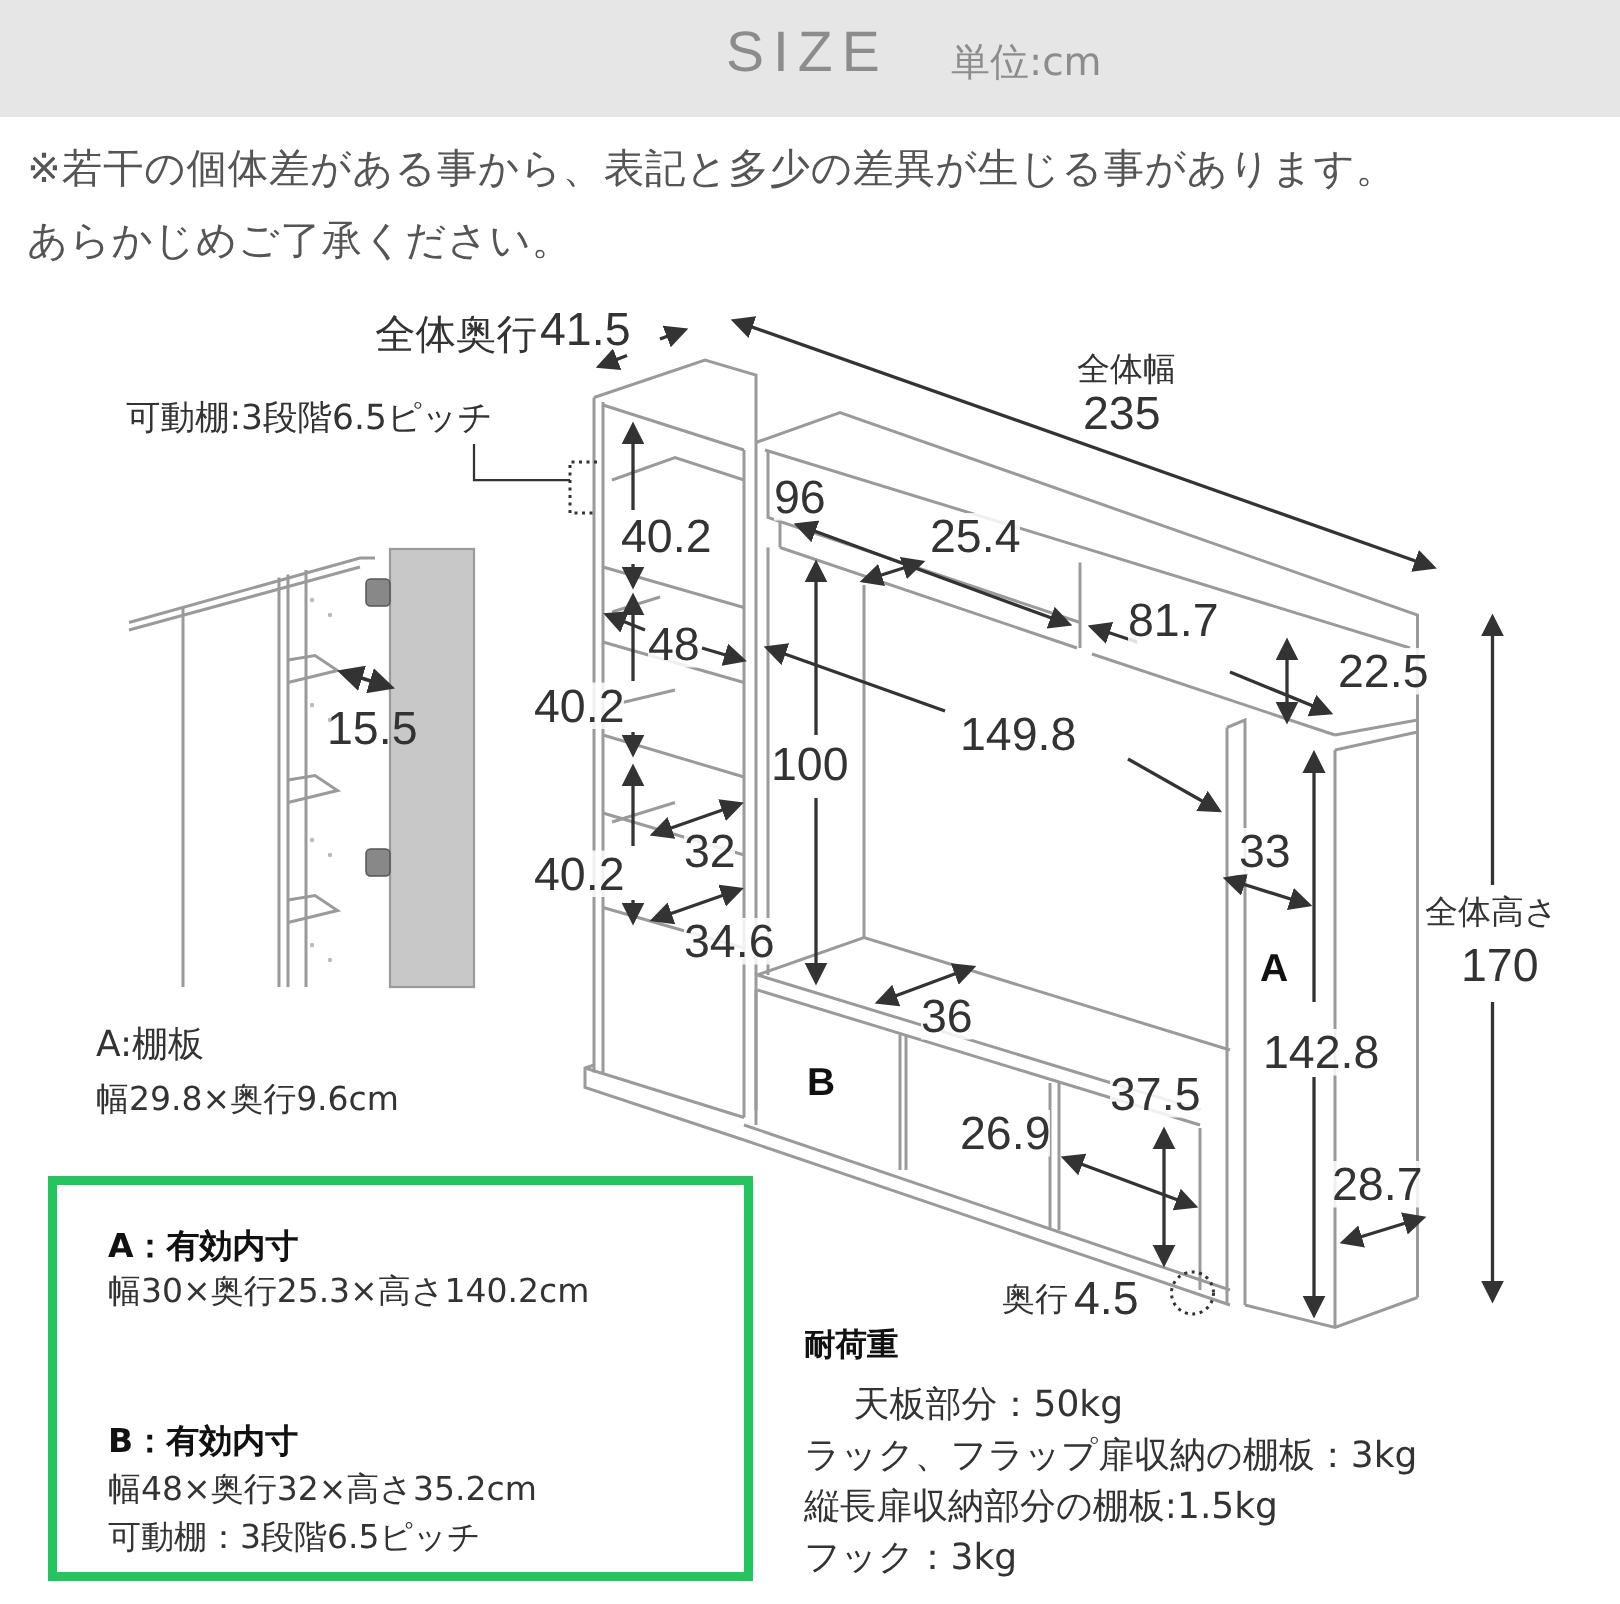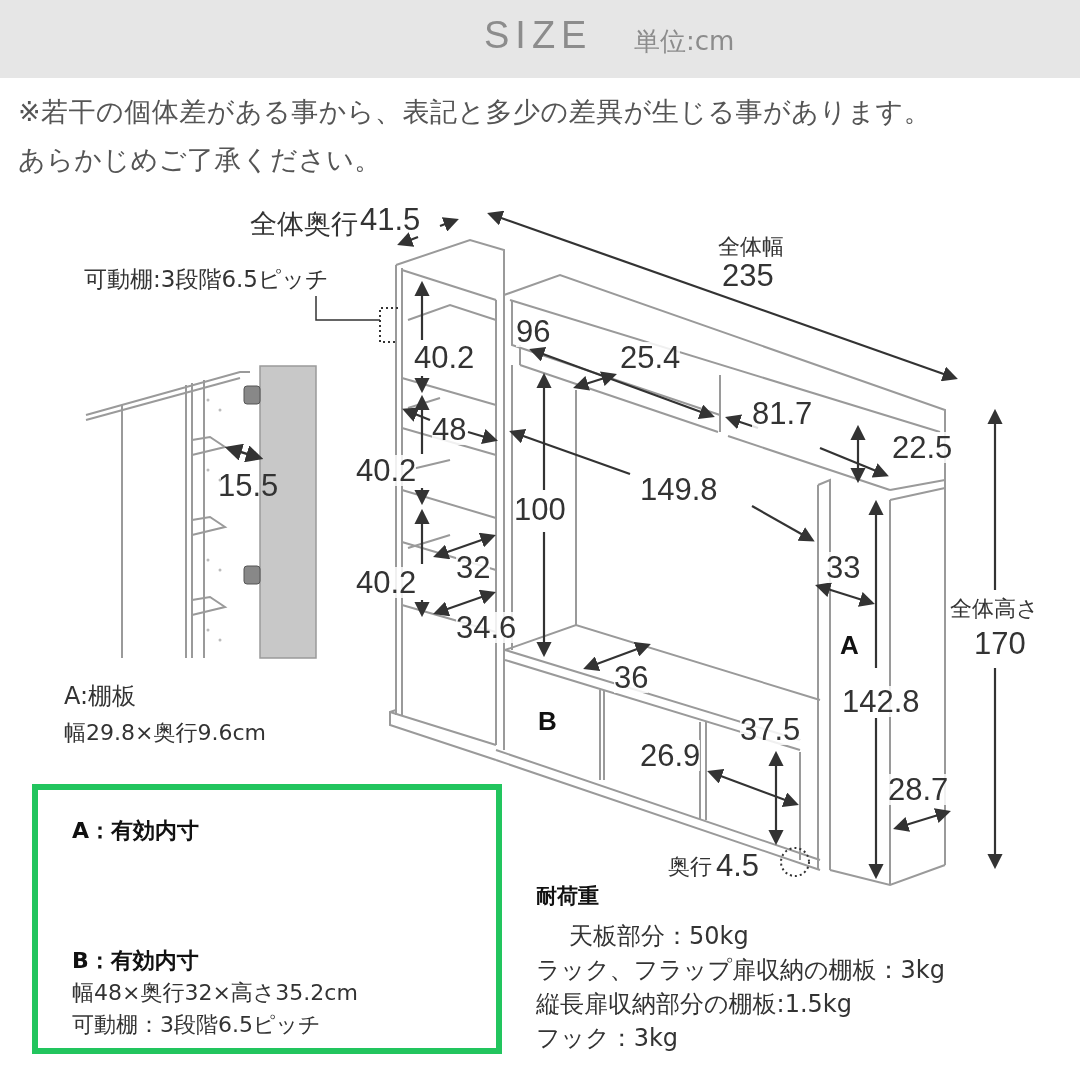--- a/index.html
+++ b/index.html
@@ -205,20 +205,21 @@
 
 <div class="lbl bold" style="left:840px;top:632px;font-size:26px;background:none;">A</div>
 <div class="lbl bold" style="left:538px;top:708px;font-size:26px;background:none;">B</div>
 
 <div class="lbl num" style="left:218px;top:470px;background:none;">15.5</div>
 <div class="shelf-caption jp" style="top:680px;font-size:24px;">A:棚板</div>
 <div class="shelf-caption jp" style="top:718px;font-size:22px;">幅29.8×奥行9.6cm</div>
 
 <div class="specbox">
   <div class="spec-line spec-head" style="top:26px;">A：有効内寸</div>
+  <div class="spec-line" style="top:56px;">幅30×奥行25.3×高さ140.2cm</div>
   <div class="spec-line spec-head" style="top:156px;">B：有効内寸</div>
   <div class="spec-line" style="top:188px;">幅48×奥行32×高さ35.2cm</div>
   <div class="spec-line" style="top:220px;">可動棚：3段階6.5ピッチ</div>
 </div>
 
 <div class="load load-head" style="top:882px;">耐荷重</div>
 <div class="load" style="top:920px;margin-left:33px;">天板部分：50kg</div>
 <div class="load" style="top:954px;">ラック、フラップ扉収納の棚板：3kg</div>
 <div class="load" style="top:988px;">縦長扉収納部分の棚板:1.5kg</div>
 <div class="load" style="top:1022px;">フック：3kg</div>

